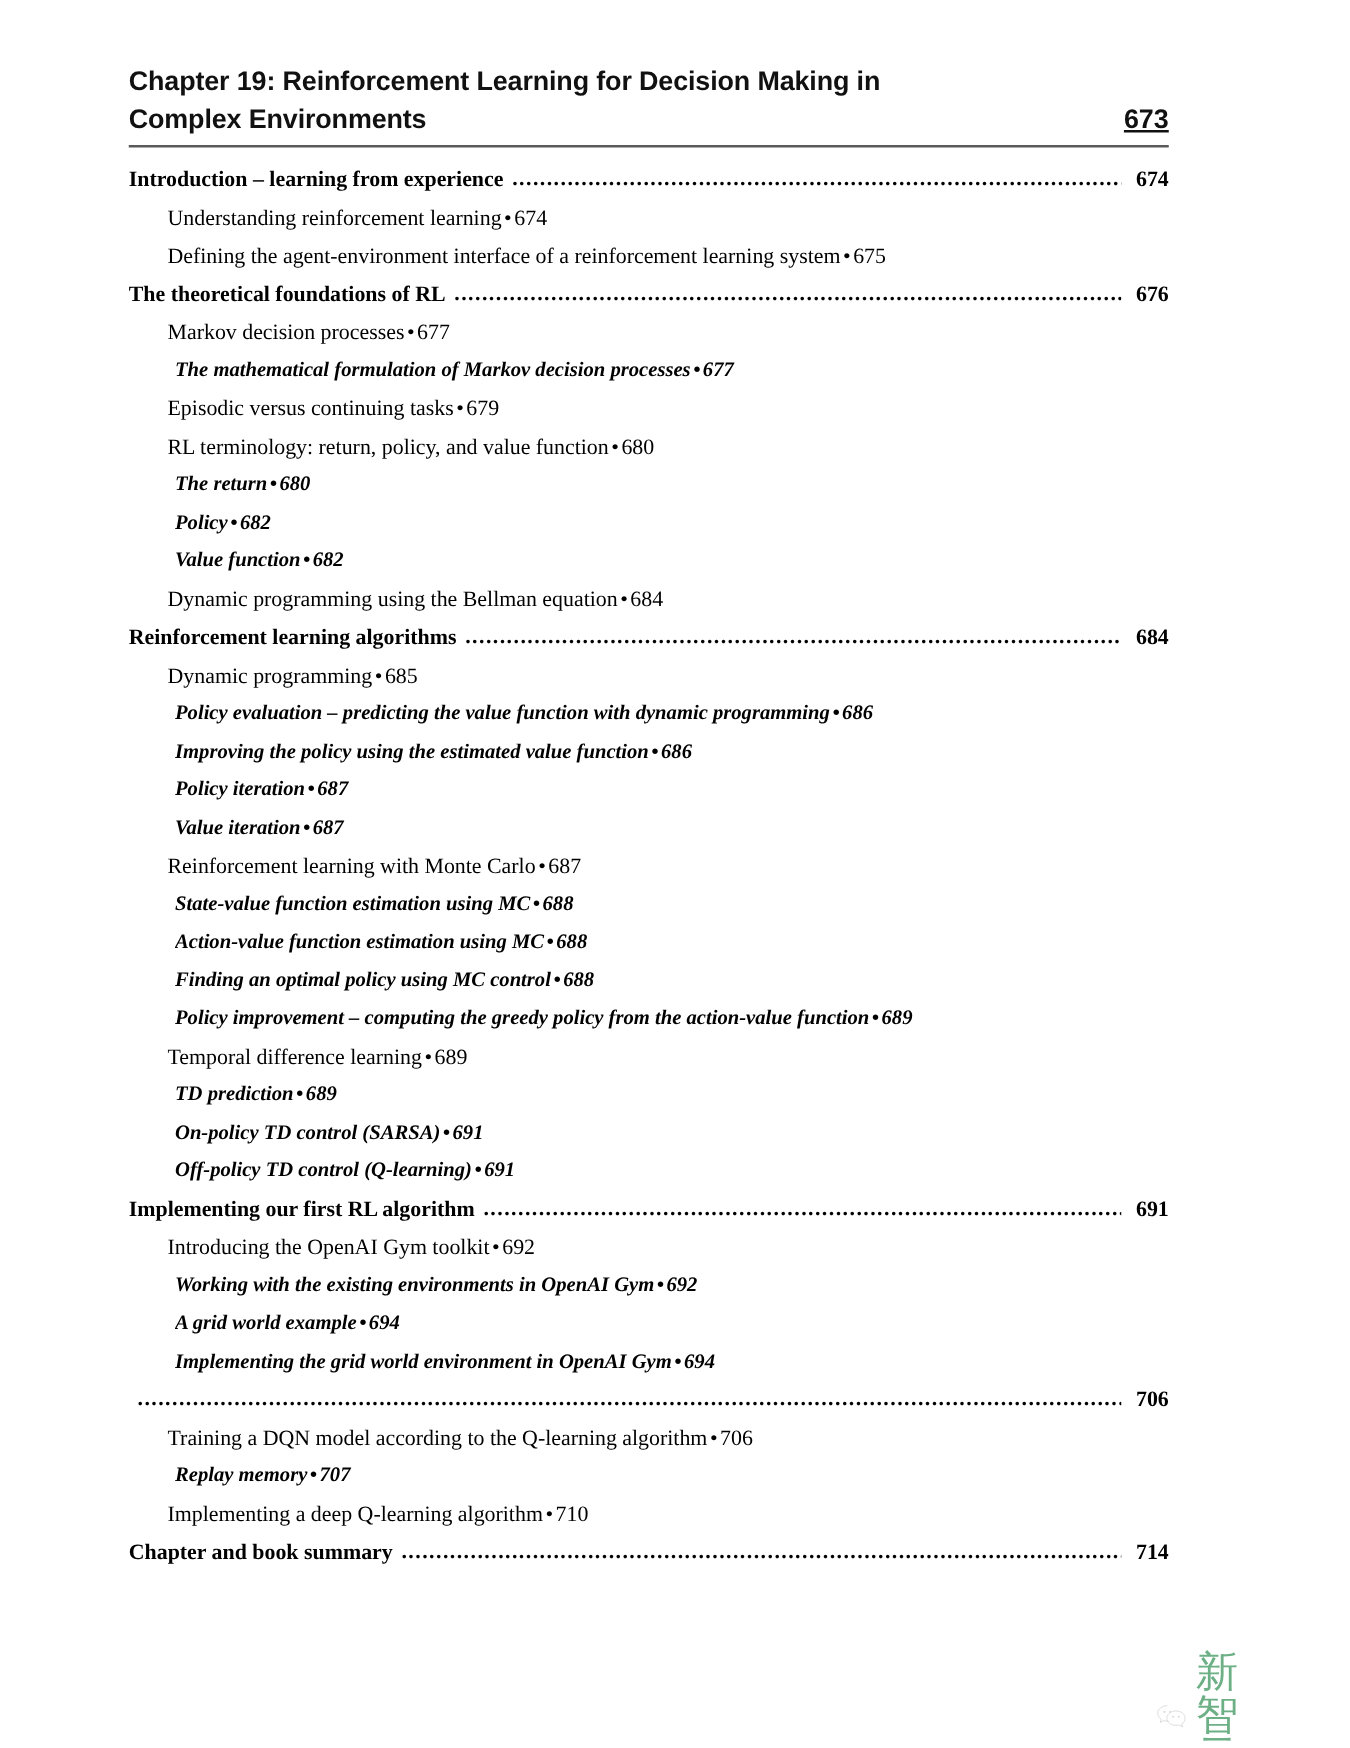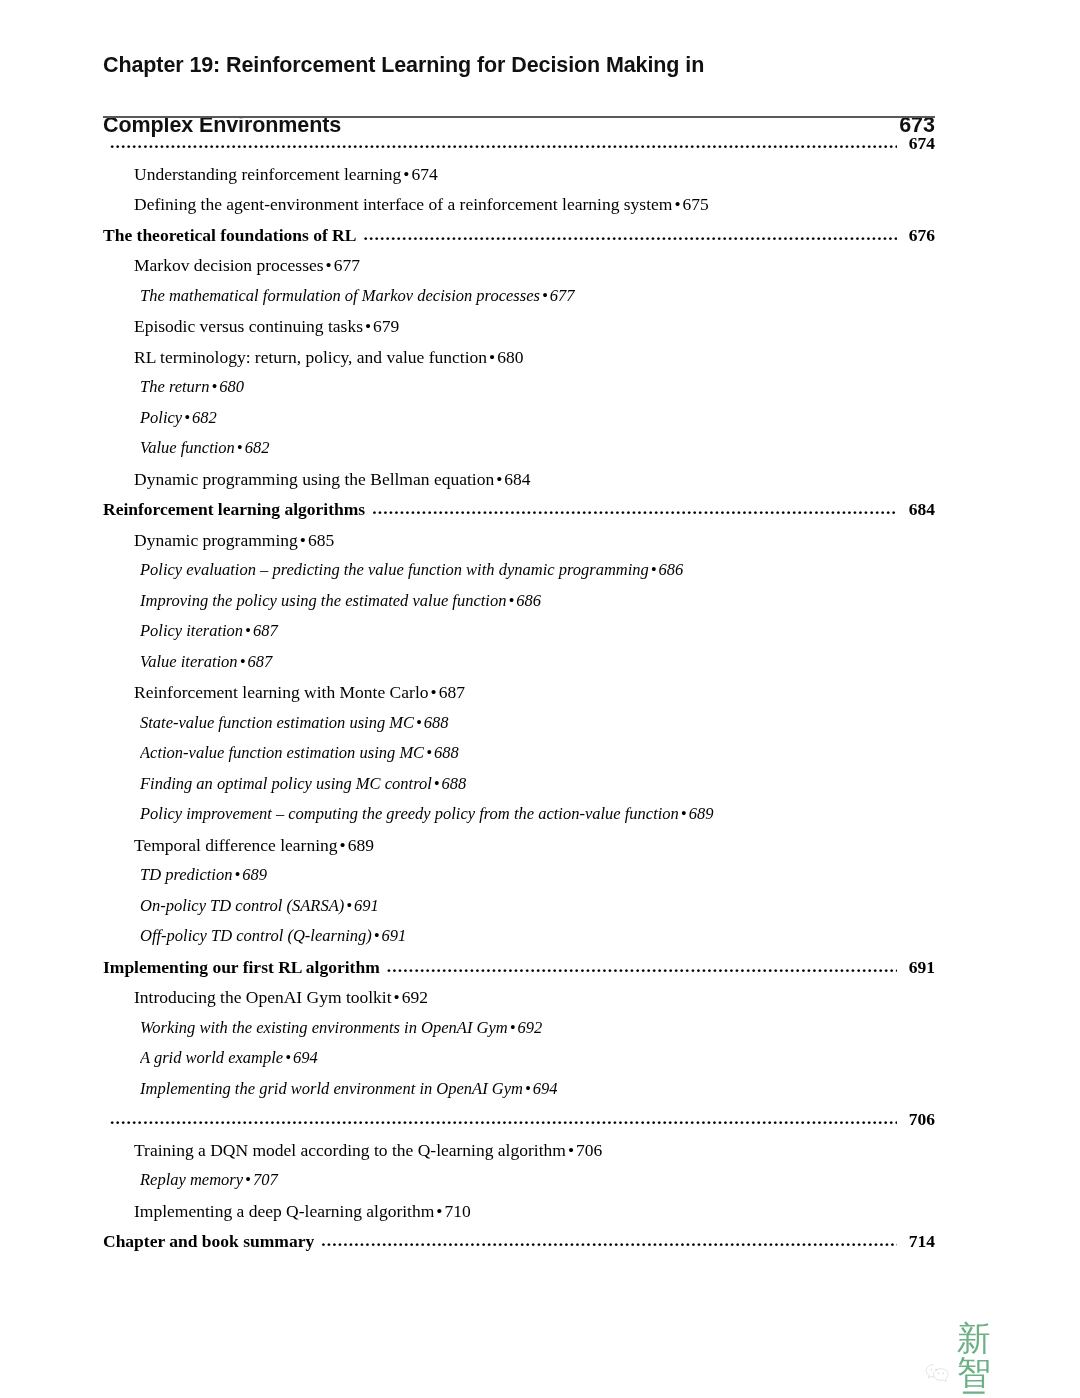--- a/index.html
+++ b/index.html
@@ -38,29 +38,30 @@
   }
   .chapter-title {
     font-family: "Liberation Sans", "DejaVu Sans", sans-serif;
     font-weight: bold;
     font-size: 21.5px;
     line-height: 30px;
     letter-spacing: -0.1px;
     color: #111111;
     max-width: 700px;
   }
-  .chapter-title .l2 { display: block; margin-top: 30px; }
+  .chapter-title .l2 { display: block; }
   .chapter-page {
     font-family: "Liberation Sans", "DejaVu Sans", sans-serif;
     font-weight: bold;
     font-size: 21.5px;
     line-height: 30px;
     color: #111111;
     white-space: nowrap;
     align-self: flex-end;
+    text-decoration: underline;
   }
   .header-rule {
     position: absolute;
     left: 103px;
     top: 116px;
     width: 832px;
     height: 2px;
     background: #5a5a5a;
   }
 
@@ -114,21 +115,21 @@
     font-size: 17.5px;
     font-weight: normal;
     font-style: normal;
   }
 
   
   .lvl3 {
     margin-left: 37px;
     font-size: 16.5px;
     font-style: italic;
-    font-weight: normal;
+    font-weight: bold;
   }
 
   .sep { padding: 0 2px; }
 
   
   .watermark {
     position: absolute;
     left: 925px;
     top: 1322px;
     display: flex;
@@ -158,20 +159,21 @@
         <span class="l2">Complex Environments</span>
       </div>
       <div class="chapter-page">673</div>
     </div>
   </div>
 
   <div class="header-rule"></div>
 
   <div class="toc" id="toc-list">
       <div class="toc-entry lvl1">
+        <span class="title">Introduction – learning from experience</span>
         <span class="leader">...............................................................................................................................................................</span>
         <span class="pageno">674</span>
       </div>
       <div class="toc-entry lvl2"><span>Understanding reinforcement learning</span><span class="sep">•</span><span>674</span></div>
       <div class="toc-entry lvl2"><span>Defining the agent-environment interface of a reinforcement learning system</span><span class="sep">•</span><span>675</span></div>
       <div class="toc-entry lvl1">
         <span class="title">The theoretical foundations of RL</span>
         <span class="leader">...............................................................................................................................................................</span>
         <span class="pageno">676</span>
       </div>

